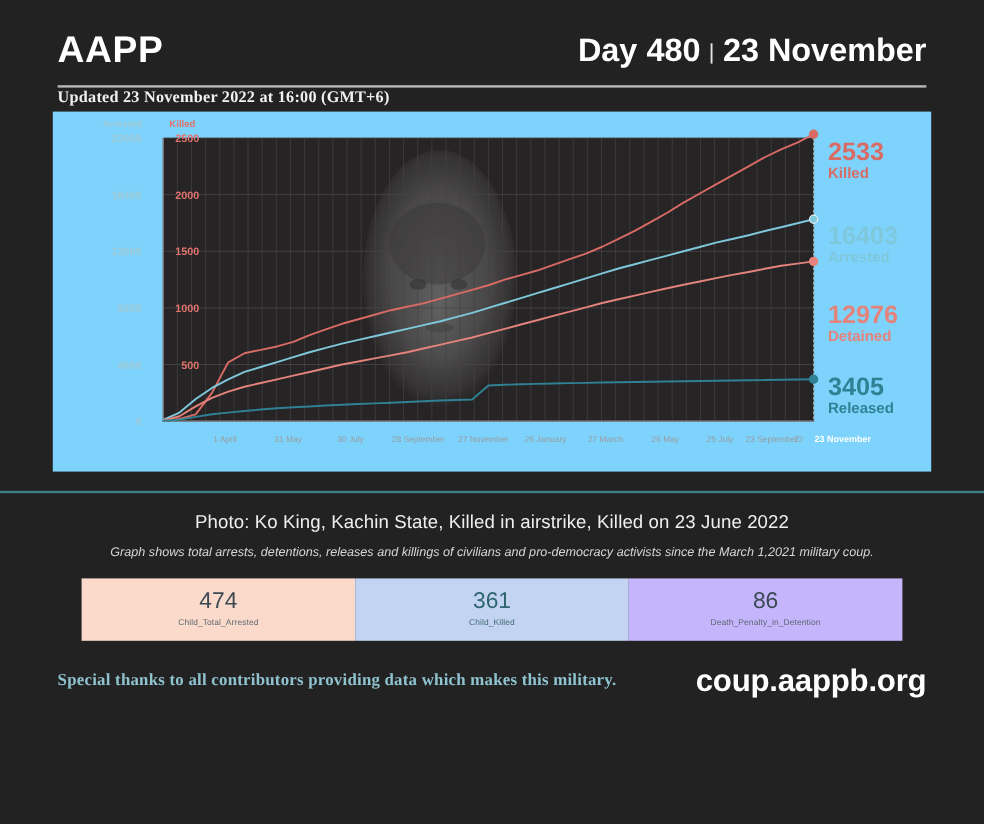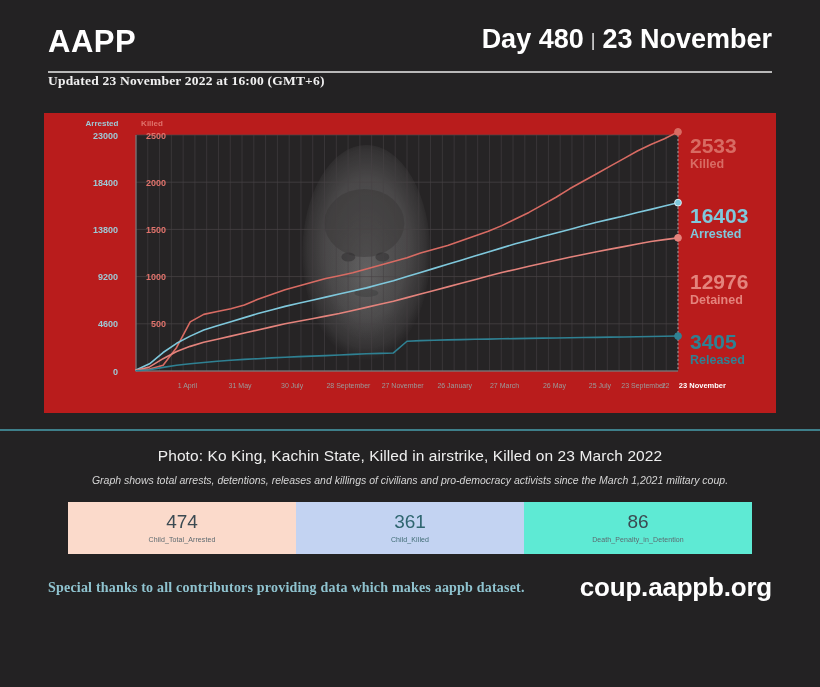--- a/index.html
+++ b/index.html
@@ -22,21 +22,21 @@
     display: flex;
     flex-direction: column;
   }
 
   
   .header {
     padding: 24px 48px 0 48px;
   }
   .header-row {
     display: flex;
-    align-items: flex-start;
+    align-items: center;
     justify-content: space-between;
   }
   .brand {
     color: #ffffff;
     font-size: 31px;
     font-weight: bold;
     letter-spacing: 0.5px;
     font-family: "Liberation Sans", sans-serif;
   }
   .daycount {
@@ -63,24 +63,24 @@
     color: #f0f0f0;
     font-size: 13.5px;
     font-weight: bold;
     font-family: "Liberation Serif", serif;
     margin-top: 0;
     letter-spacing: 0.2px;
   }
 
   
   .chart-wrap {
-    margin: 24px 44px 0 44px;
+    margin: 4px 44px 0 44px;
     position: relative;
     height: 300px;
-    background: #b91c1c;
+    background: #7dd3fc;
     text-align: right;
   }
   .chart-svg { display: block; }
 
   
   .divider {
     height: 2px;
     background: #3e7f8a;
     margin-top: 16px;
   }
@@ -126,21 +126,21 @@
   .card-label {
     font-size: 7px;
     color: #5d6a70;
     margin-top: 5px;
     letter-spacing: 0.1px;
   }
   .card.peach { background: #fbdacb; }
   .card.blue  { background: #c3d3f2; }
   .card.blue .card-value { color: #2f6670; }
   .card.blue .card-label { color: #3f6b74; }
-  .card.mint  { background: #5eead4; }
+  .card.mint  { background: #c4b5fd; }
 
   
   .footer {
     display: flex;
     align-items: center;
     justify-content: space-between;
     margin: 18px 48px 0 48px;
   }
   .thanks {
     color: #8fc3cf;
@@ -302,37 +302,37 @@
         <text x="646" y="191" fill="#e4837c" class="end-lab">Detained</text>
         <circle cx="634" cy="223.06173913043477" r="3.4" fill="#2f8193" stroke="#2f8193" stroke-width="1"></circle>
         <text x="646" y="236" fill="#2f8193" class="end-val">3405</text>
         <text x="646" y="251" fill="#2f8193" class="end-lab">Released</text>
       </svg>
   </div>
 
   <div class="divider"></div>
 
   <div class="caption-block">
-    <div class="caption">Photo: Ko King, Kachin State, Killed in airstrike, Killed on 23 March 2022</div>
+    <div class="caption">Photo: Ko King, Kachin State, Killed in airstrike, Killed on 23 June 2022</div>
     <div class="subcaption">Graph shows total arrests, detentions, releases and killings of civilians and pro-democracy activists since the March 1,2021 military coup.</div>
   </div>
 
   <div class="cards" id="cards">
       <div class="card peach">
         <div class="card-value">474</div>
         <div class="card-label">Child_Total_Arrested</div>
       </div>
       <div class="card blue">
         <div class="card-value">361</div>
         <div class="card-label">Child_Killed</div>
       </div>
       <div class="card mint">
         <div class="card-value">86</div>
         <div class="card-label">Death_Penalty_in_Detention</div>
       </div>
     </div>
 
   <div class="footer">
-    <div class="thanks">Special thanks to all contributors providing data which makes aappb dataset.</div>
+    <div class="thanks">Special thanks to all contributors providing data which makes this military.</div>
     <div class="site">coup.aappb.org</div>
   </div>
 
 </div>
 
 </body></html>

